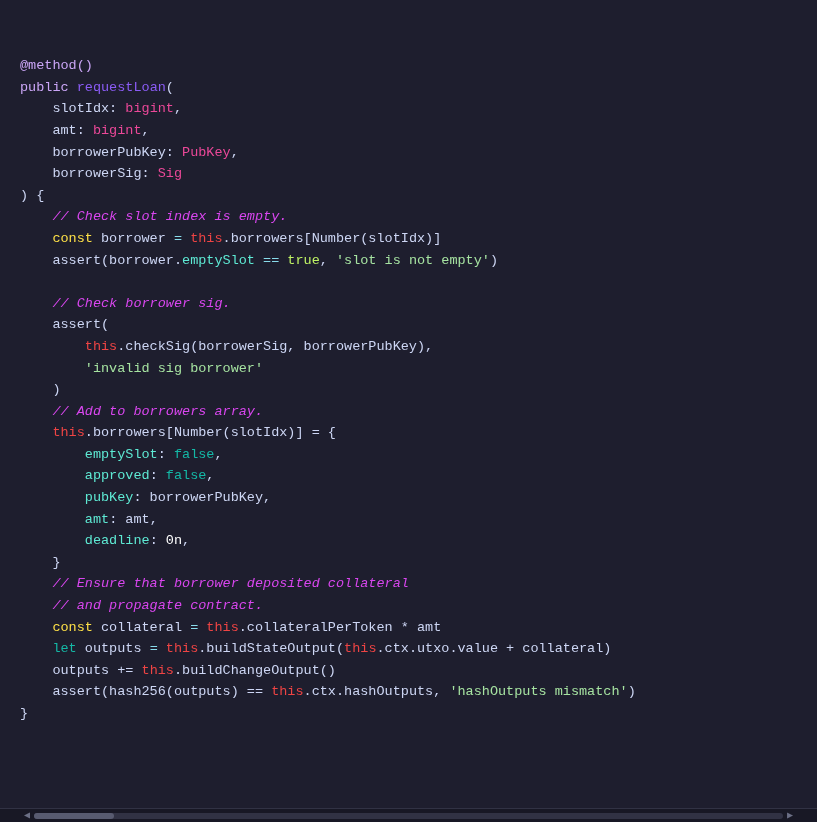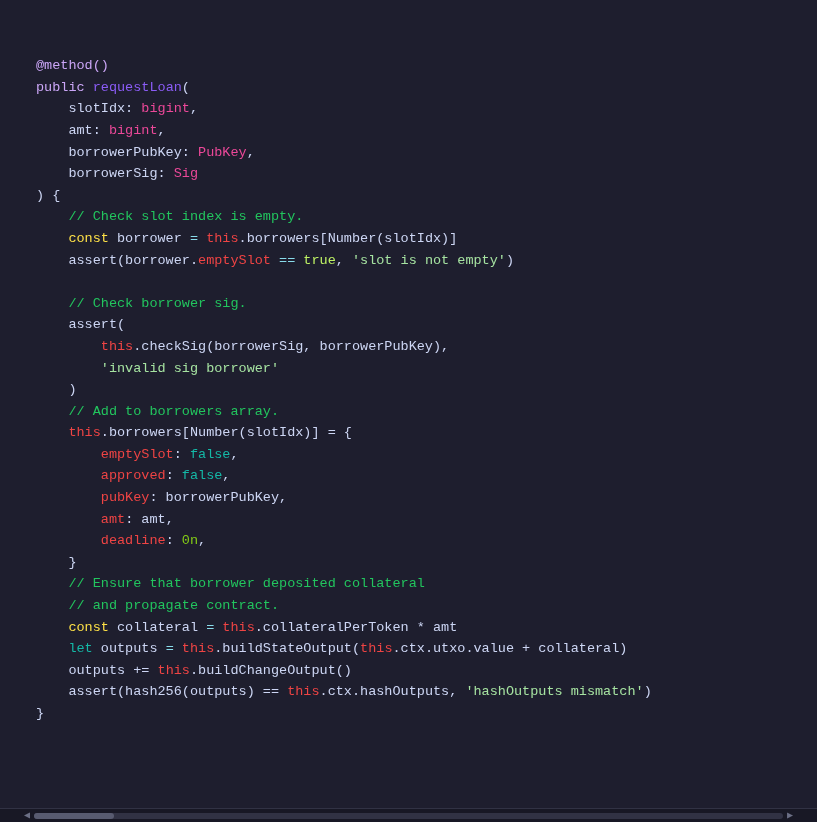--- a/index.html
+++ b/index.html
@@ -25,37 +25,36 @@
       flex: 1;
       overflow: hidden;
       background: #1e1e2e;
       padding: 12px 0 12px 0;
       position: relative;
     }
 
     .code-content {
       padding: 0 20px;
       white-space: pre;
-      margin-left: 16px;
     }
 
     .line {
       display: block;
       min-height: 1.6em;
     }
 
     
     .decorator { color: #cba6f7; }
     .keyword { color: #cba6f7; }
     .func-name { color: #8b5cf6; }
     .type-name { color: #ec4899; }
-    .comment { color: #22c55e; }
+    .comment { color: #d946ef; font-style: italic; }
     .string { color: #a6e3a1; }
-    .number { color: #84cc16; font-family: Liberation Mono, monospace; }
-    .property { color: #ef4444; }
+    .number { color: #ffffff; font-family: Liberation Mono, monospace; }
+    .property { color: #5eead4; }
     .operator { color: #89dceb; }
     .const-keyword { color: #fde047; }
     .let-keyword { color: #14b8a6; }
     .this-keyword { color: #ef4444; }
     .plain { color: #cdd6f4; }
     .false-val { color: #14b8a6; }
     .true-val { color: #bef264; }
 
     .scrollbar-container {
       height: 14px;

